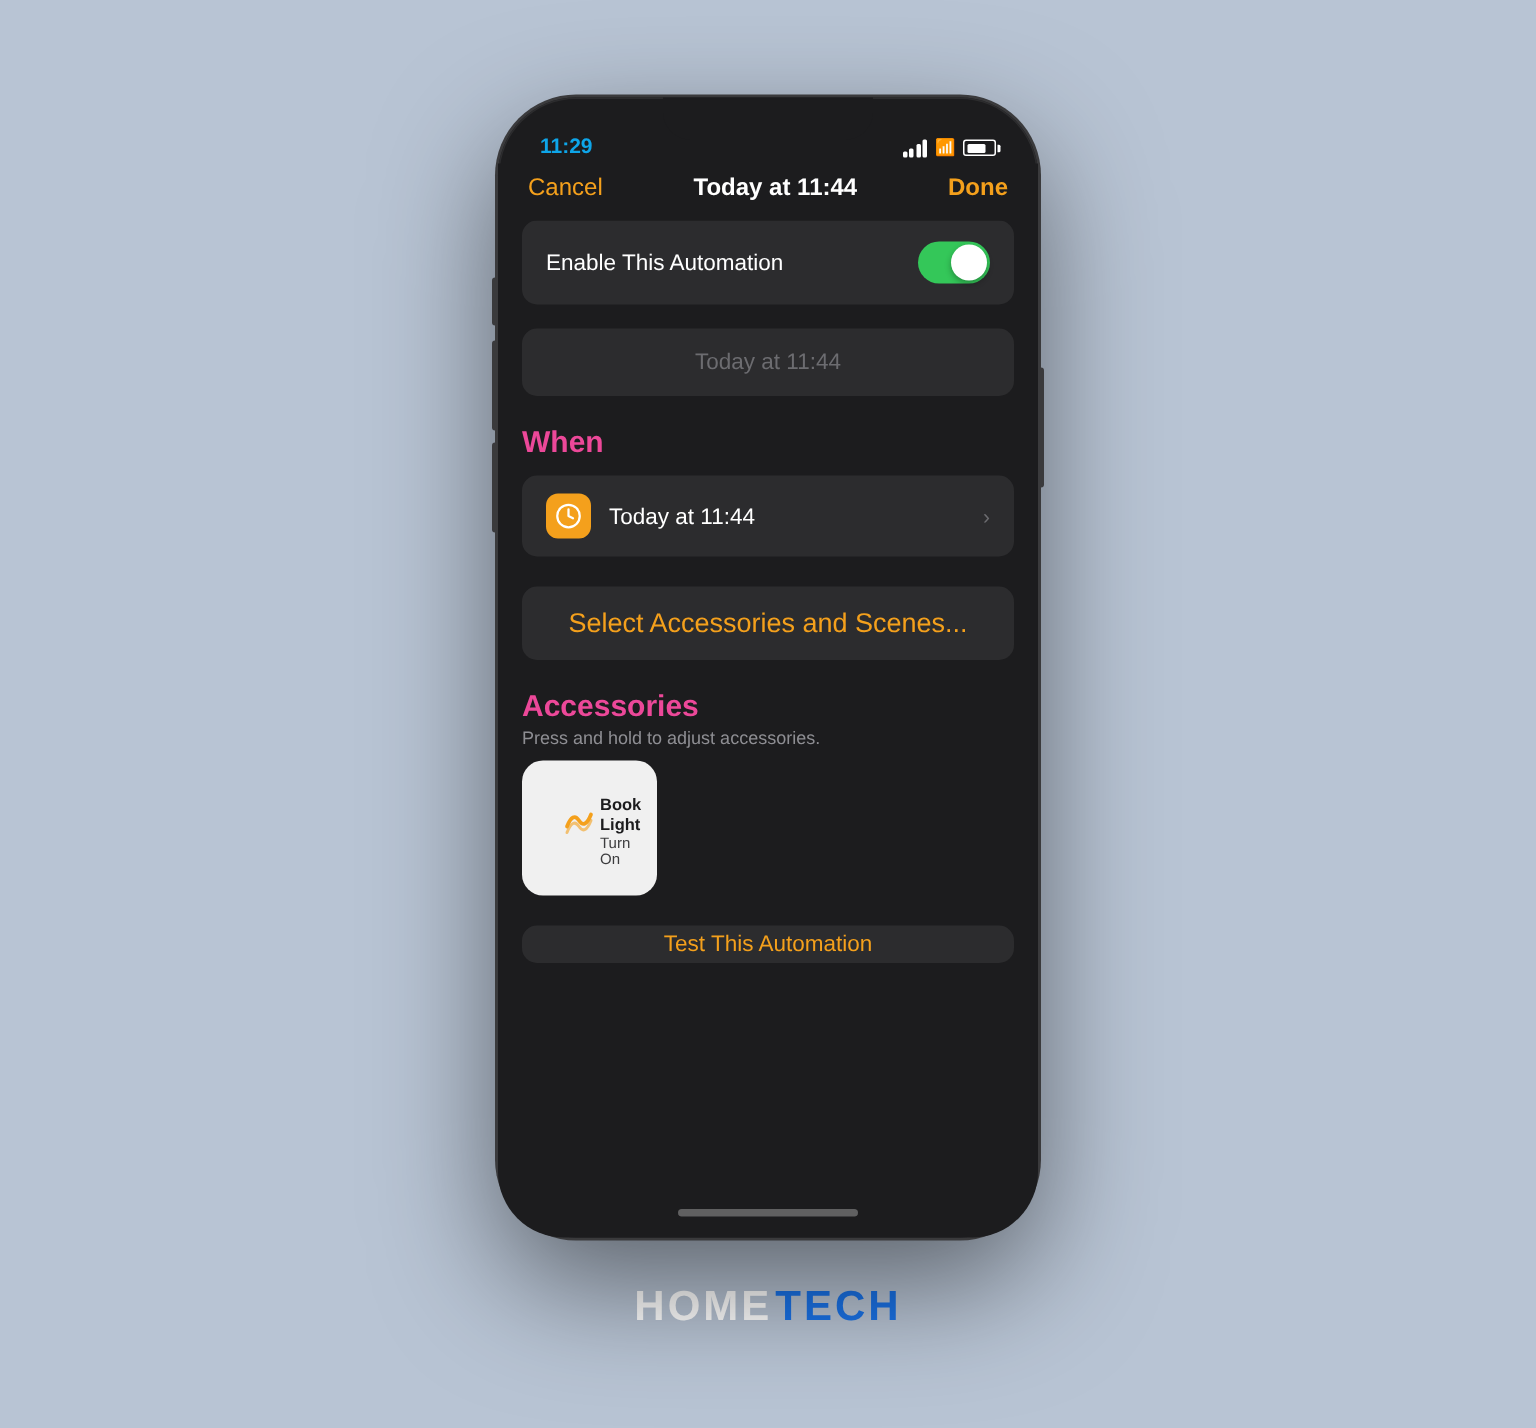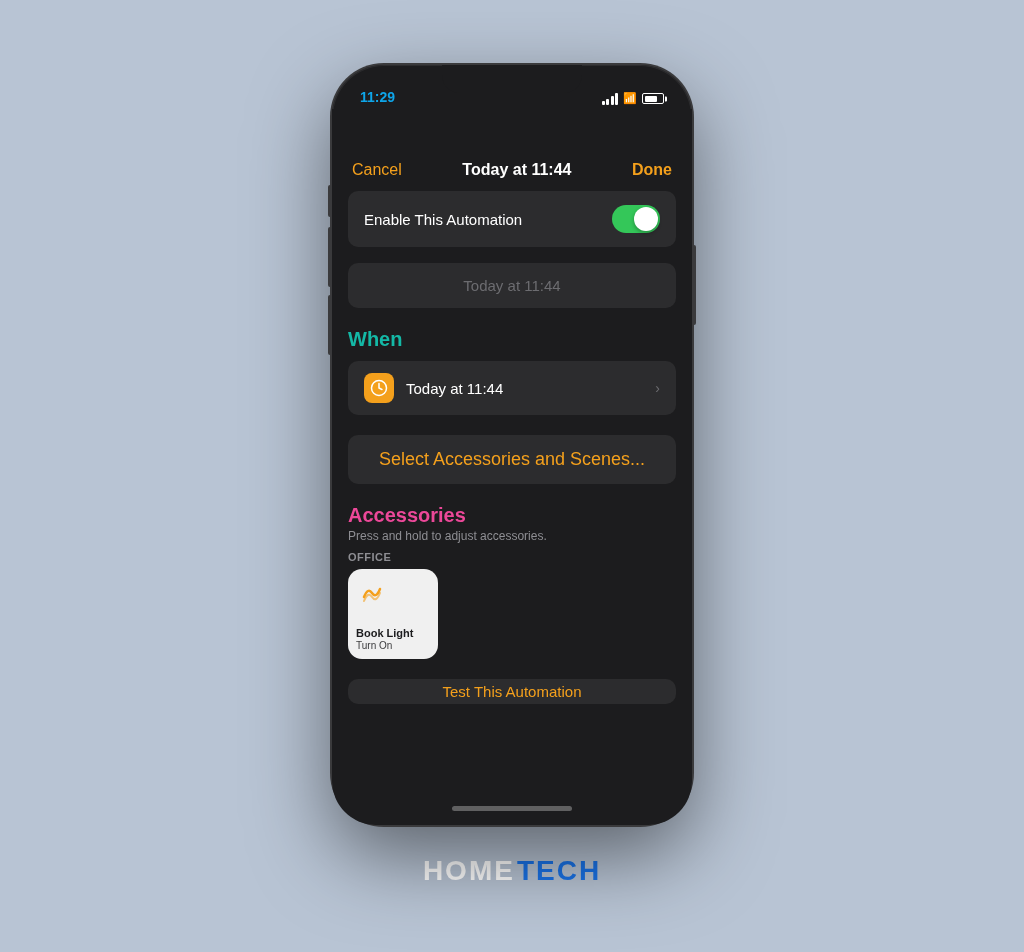--- a/index.html
+++ b/index.html
@@ -138,21 +138,20 @@
       flex-direction: column;
       border-radius: 0 0 44px 44px;
     }
 
     
     .nav-bar {
       display: flex;
       align-items: flex-end;
       justify-content: space-between;
       padding: 8px 20px 12px;
-      margin-top: 44px;
     }
 
     .nav-cancel {
       color: #f4a01c;
       font-size: 16px;
       font-weight: 400;
     }
 
     .nav-title {
       color: white;
@@ -223,21 +222,21 @@
       justify-content: center;
       margin-bottom: 20px;
     }
     .date-display-text {
       color: #6c6c70;
       font-size: 15px;
     }
 
     
     .section-header {
-      color: #14b8a6;
+      color: #ec4899;
       font-size: 20px;
       font-weight: 700;
       margin-bottom: 10px;
     }
 
     
     .when-row {
       background: #2c2c2e;
       border-radius: 10px;
       padding: 12px 16px;
@@ -312,24 +311,24 @@
       margin-bottom: 6px;
     }
 
     
     .accessory-card {
       width: 90px;
       height: 90px;
       background: #f0f0f0;
       border-radius: 14px;
       display: flex;
-      flex-direction: column;
+      flex-direction: row;
       align-items: flex-start;
       justify-content: space-between;
-      padding: 8px;
+      padding: 24px;
       margin-bottom: 20px;
     }
 
     .accessory-icon {
       width: 32px;
       height: 32px;
       display: flex;
       align-items: center;
       justify-content: center;
     }
@@ -508,21 +507,20 @@
           </div>
           <span class="chevron-right">›</span>
         </div>
 
         <div class="select-btn">
           <span class="select-btn-text">Select Accessories and Scenes...</span>
         </div>
 
         <div class="accessories-title">Accessories</div>
         <div class="accessories-subtitle">Press and hold to adjust accessories.</div>
-        <div class="accessories-group-label">OFFICE</div>
 
         <div class="accessory-card">
           <div class="accessory-icon">
             <svg viewBox="0 0 28 28" fill="none" xmlns="http://www.w3.org/2000/svg">
 
               <path d="M6 18 Q10 8 14 14 Q18 20 22 10" stroke="#f4a01c" stroke-width="2.5" stroke-linecap="round" fill="none"></path>
               <path d="M6 22 Q10 12 14 18 Q18 24 22 14" stroke="#f4a01c" stroke-width="2" stroke-linecap="round" fill="none" opacity="0.6"></path>
             </svg>
           </div>
           <div class="accessory-info">

